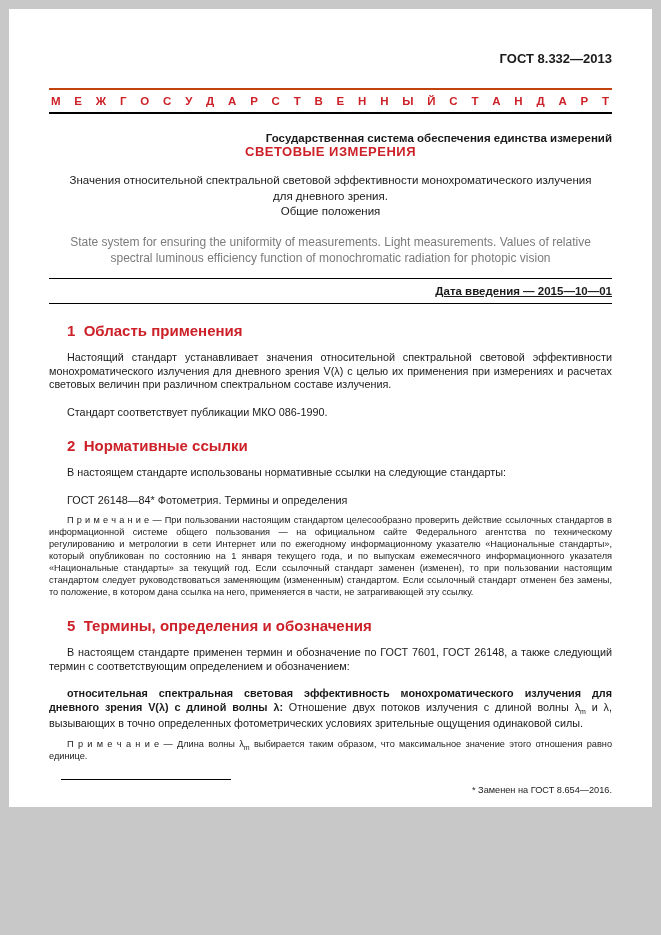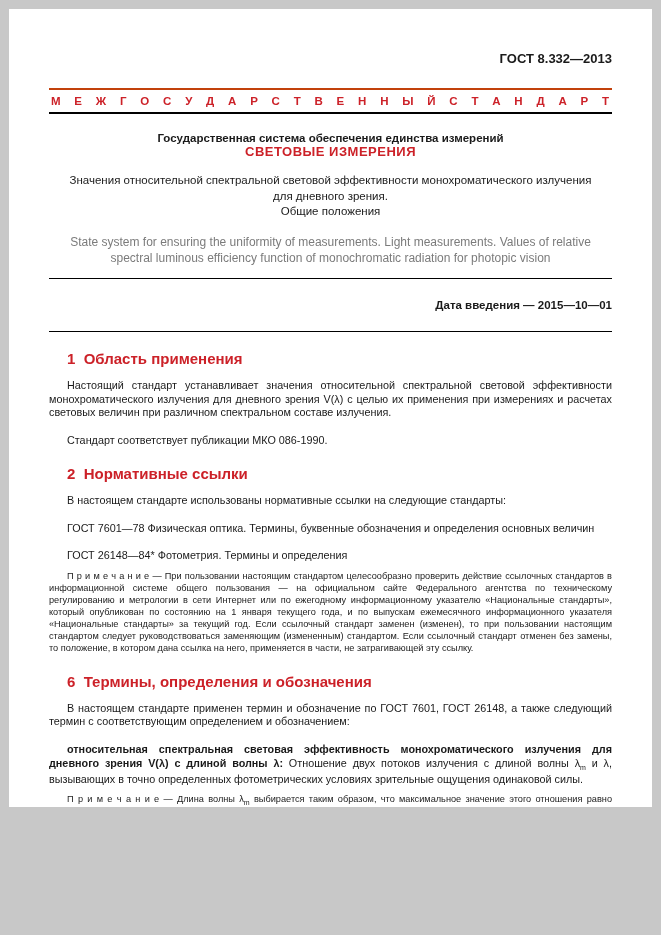--- a/index.html
+++ b/index.html
@@ -31,21 +31,21 @@
     padding: 5px 2px 5px 2px;
     color: var(--accent, #cc2128);
     font-weight: bold;
     font-size: 11.5px;
     text-align: justify;
     text-align-last: justify;
     letter-spacing: 1px;
   }
   .sys-title {
     margin-top: 18px;
-    text-align: center;
+    text-align: right;
     font-weight: bold;
     font-size: 11.5px;
   }
   .main-title {
     text-align: center;
     font-weight: bold;
     font-size: 13px;
     letter-spacing: 0.5px;
     color: var(--accent, #cc2128);
   }
@@ -63,24 +63,25 @@
     max-width: 545px;
     text-align: center;
     font-size: 12px;
     line-height: 1.35;
     color: var(--english_text, #7b7b7b);
   }
   .date-block {
     margin-top: 12px;
     border-top: 1px solid #000;
     border-bottom: 1px solid #000;
-    padding: 20px 0;
+    padding: 6px 0;
     text-align: right;
     font-weight: bold;
     font-size: 11.5px;
+    text-decoration: underline;
   }
   .section-heading {
     margin: 18px 0 12px 0;
     padding-left: 18px;
     color: var(--accent, #cc2128);
     font-weight: bold;
     font-size: 15px;
     white-space: pre-wrap;
   }
   .body-text {
@@ -145,25 +146,24 @@
   <div class="english">State system for ensuring the uniformity of measurements. Light measurements. Values of relative spectral luminous efficiency function of monochromatic radiation for photopic vision</div>
 
   <div class="date-block">Дата введения — 2015—10—01</div>
 
   <div class="section-heading">1  Область применения</div>
   <p class="body-text">Настоящий стандарт устанавливает значения относительной спектральной световой эффективности монохроматического излучения для дневного зрения V(λ) с целью их применения при измерениях и расчетах световых величин при различном спектральном составе излучения.</p>
   <p class="body-text">Стандарт соответствует публикации МКО 086-1990.</p>
 
   <div class="section-heading">2  Нормативные ссылки</div>
   <p class="body-text">В настоящем стандарте использованы нормативные ссылки на следующие стандарты:</p>
-  <p class="body-text">ГОСТ 7601—78 Физическая оптика. Термины, буквенные обозначения и определения основных величин</p>
   <p class="body-text">ГОСТ 26148—84* Фотометрия. Термины и определения</p>
   <p class="small-note">П р и м е ч а н и е — При пользовании настоящим стандартом целесообразно проверить действие ссылочных стандартов в информационной системе общего пользования — на официальном сайте Федерального агентства по техническому регулированию и метрологии в сети Интернет или по ежегодному информационному указателю «Национальные стандарты», который опубликован по состоянию на 1 января текущего года, и по выпускам ежемесячного информационного указателя «Национальные стандарты» за текущий год. Если ссылочный стандарт заменен (изменен), то при пользовании настоящим стандартом следует руководствоваться заменяющим (измененным) стандартом. Если ссылочный стандарт отменен без замены, то положение, в котором дана ссылка на него, применяется в части, не затрагивающей эту ссылку.</p>
 
-  <div class="section-heading">6  Термины, определения и обозначения</div>
+  <div class="section-heading">5  Термины, определения и обозначения</div>
   <p class="body-text">В настоящем стандарте применен термин и обозначение по ГОСТ 7601, ГОСТ 26148, а также следующий термин с соответствующим определением и обозначением:</p>
   <p class="body-text"><b>относительная спектральная световая эффективность монохроматического излучения для дневного зрения V(λ) с длиной волны λ:</b><span> Отношение двух потоков излучения с длиной волны λ</span><sub>m</sub><span> и λ, вызывающих в точно определенных фотометрических условиях зрительные ощущения одинаковой силы.</span></p>
   <p class="small-note"><span>П р и м е ч а н и е — Длина волны λ</span><sub>m</sub><span> выбирается таким образом, что максимальное значение этого отношения равно единице.</span></p>
 
   <div class="footnote-block">
     <div class="footnote-rule"></div>
     <div class="footnote-text">*  Заменен на ГОСТ 8.654—2016.</div>
   </div>
 
   <div class="page-footer">

